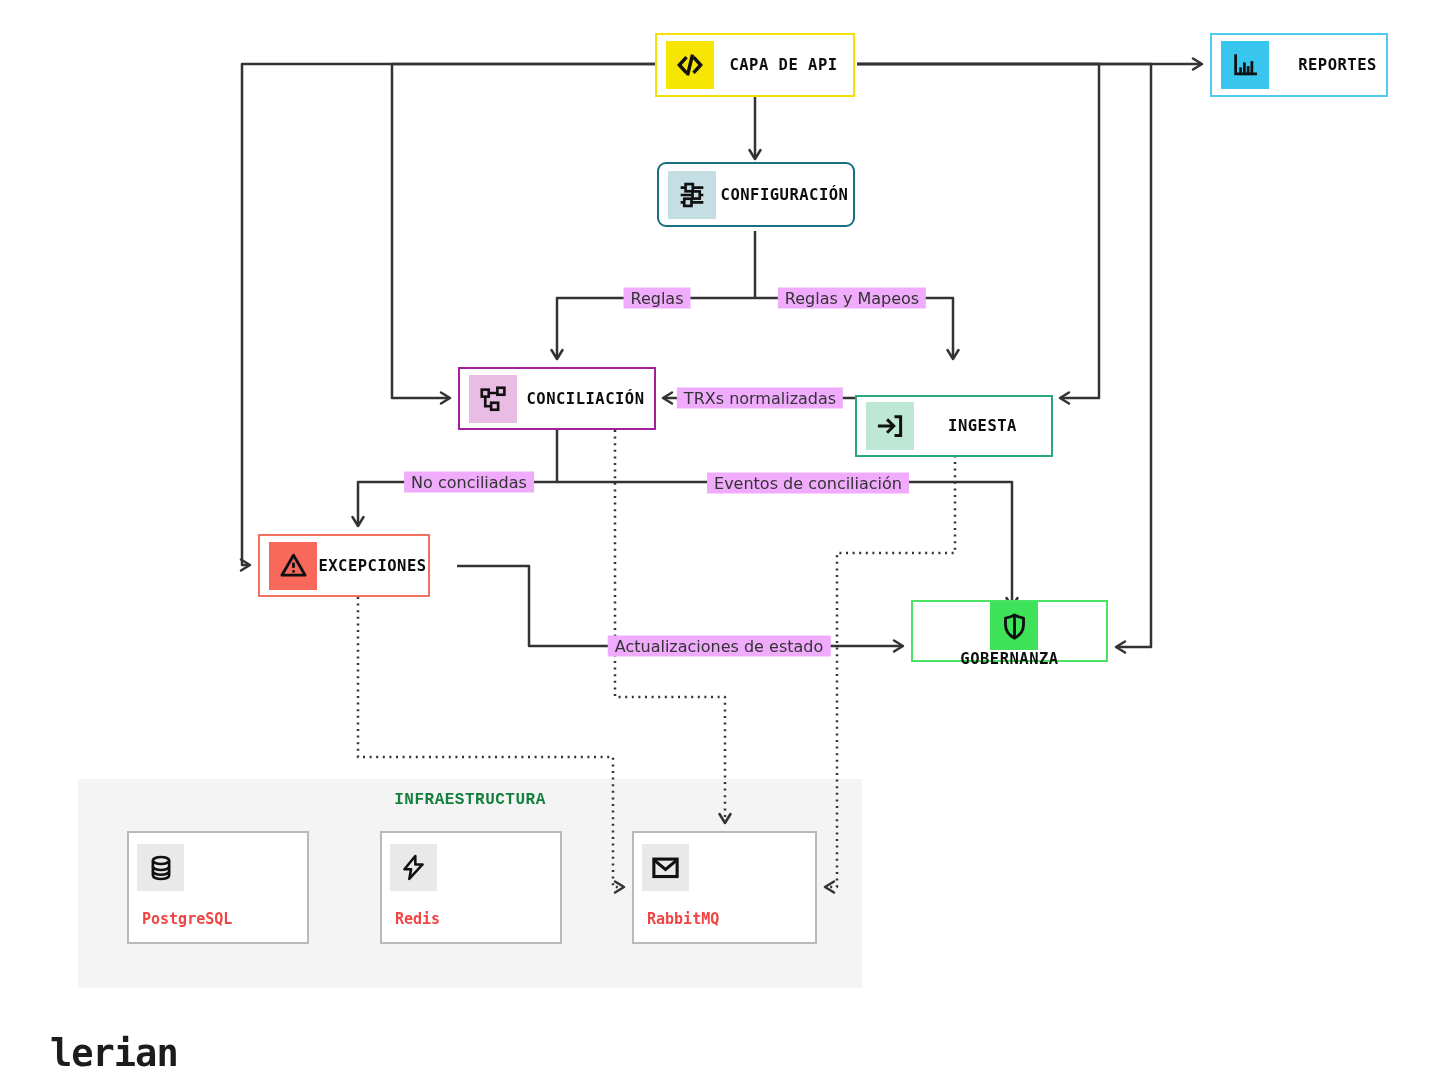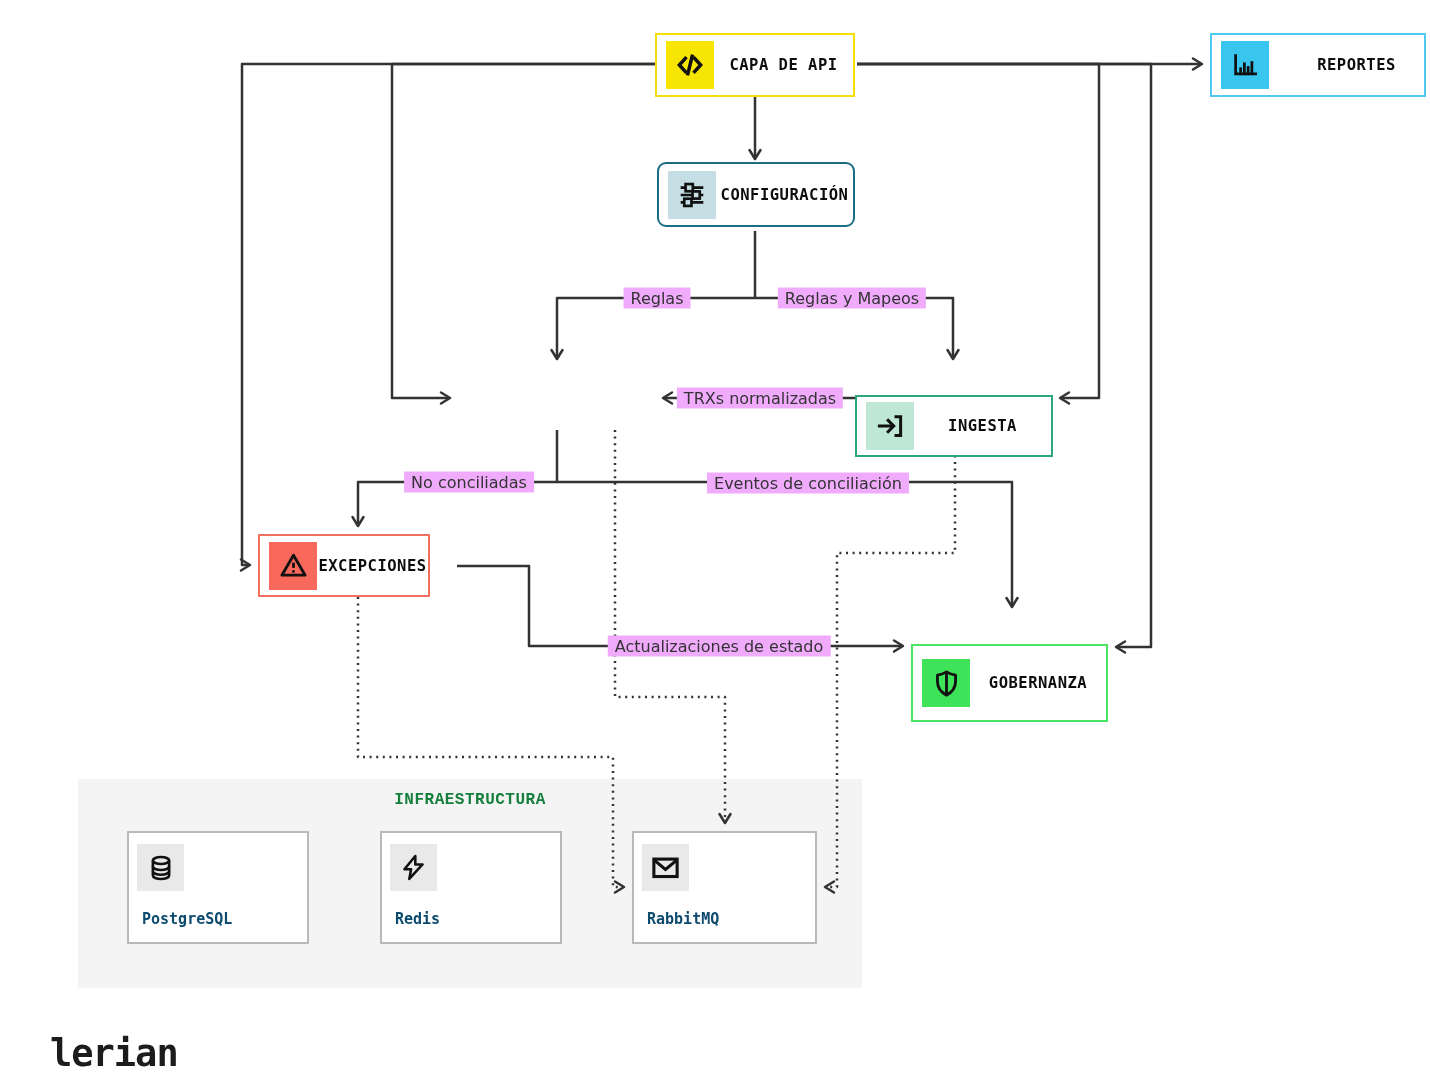--- a/index.html
+++ b/index.html
@@ -15,21 +15,21 @@
   .node .icon{width:48px;height:48px;margin-left:9px;flex:0 0 auto;display:flex;
               align-items:center;justify-content:center;}
   .node .nlabel{flex:1;text-align:center;font-family:"DejaVu Sans Mono",monospace;
                 font-weight:bold;font-size:15.5px;letter-spacing:.5px;color:#0d0d0d;white-space:nowrap;}
   .elabel{position:absolute;transform:translate(-50%,-50%);background:#f0abfc;padding:1px 7px;
           font-size:16px;color:#333;z-index:4;white-space:nowrap;}
   .card{position:absolute;background:#ffffff;border:2px solid #B9B9B9;box-sizing:border-box;z-index:3;}
   .card .cicon{position:absolute;left:8px;top:11px;width:47px;height:47px;background:#E9E9E9;
                display:flex;align-items:center;justify-content:center;}
   .card .clabel{position:absolute;left:13px;bottom:14px;font-family:"DejaVu Sans Mono",monospace;
-                font-weight:bold;font-size:15px;color:#0c4a6e;}
+                font-weight:bold;font-size:15px;color:#ef4444;}
   .brand{position:absolute;left:26px;top:1032px;font-family:"DejaVu Sans Mono",monospace;
          font-weight:bold;font-size:37px;letter-spacing:-1px;color:#1c1c1c;z-index:3;margin-left:24px;}
   svg.glyph{display:block;}
   .knob{fill:var(--iconbg,#fff);}
 </style>
 </head>
 <body>
 
 <div id="canvas">
 
@@ -76,21 +76,21 @@
     <span class="icon" style="background: rgb(247, 229, 3); --iconbg: #F7E503;">
       <svg class="glyph" width="32" height="32" viewBox="0 0 24 24" fill="none" stroke="#111" stroke-width="2.6" stroke-linecap="square">
         <path d="M8.5,7 L4,12 L8.5,17"></path>
           <path d="M15.5,7 L20,12 L15.5,17"></path>
           <path d="M13.6,5.5 L10.4,18.5"></path>
       </svg>
     </span>
     <span class="nlabel">CAPA DE API</span>
   </div>
 
-  <div class="node" style="left: 1210px; top: 33px; width: 216px; height: 64px; border-color: rgb(79, 201, 238); gap: 20px;">
+  <div class="node" style="left: 1210px; top: 33px; width: 178px; height: 64px; border-color: rgb(79, 201, 238); gap: 20px;">
     <span class="icon" style="background: rgb(56, 197, 238); --iconbg: #38C5EE;">
       <svg class="glyph" width="30" height="30" viewBox="0 0 24 24" fill="none" stroke="#111" stroke-width="2.2" stroke-linecap="square">
         <path d="M4.5,4.5 V19 H20.5"></path>
           <path d="M8.5,19 V15"></path>
           <path d="M11.5,19 V11"></path>
           <path d="M14.5,19 V14"></path>
           <path d="M17.5,19 V10"></path>
       </svg>
     </span>
     <span class="nlabel">REPORTES</span>
@@ -101,20 +101,31 @@
       <svg class="glyph" width="32" height="32" viewBox="0 0 24 24" fill="none" stroke="#111" stroke-width="2">
         <path d="M3.5,6.5 H20.5 M3.5,12 H20.5 M3.5,17.5 H20.5"></path>
         <rect class="knob" x="7.2" y="3.8" width="5.4" height="5.4"></rect>
         <rect class="knob" x="12.4" y="9.3" width="5.4" height="5.4"></rect>
         <rect class="knob" x="6.2" y="14.8" width="5.4" height="5.4"></rect>
       </svg>
     </span>
     <span class="nlabel">CONFIGURACIÓN</span>
   </div>
 
+  <div class="node" style="left: 458px; top: 367px; width: 198px; height: 63px; border-color: rgb(161, 33, 156);">
+    <span class="icon" style="background: rgb(233, 188, 227); --iconbg: #E9BCE3;">
+      <svg class="glyph" width="30" height="30" viewBox="0 0 24 24" fill="none" stroke="#111" stroke-width="2.1">
+        <path d="M8.6,7.2 H15.4 M5.8,10.2 V17.8 H10.4"></path>
+        <rect class="knob" x="3" y="4.5" width="5.6" height="5.6"></rect>
+        <rect class="knob" x="15.5" y="3" width="5.6" height="5.6"></rect>
+        <rect class="knob" x="10.5" y="15" width="5.6" height="5.6"></rect>
+      </svg>
+    </span>
+    <span class="nlabel">CONCILIACIÓN</span>
+  </div>
 
   <div class="node" style="left: 855px; top: 367px; width: 198px; height: 62px; border-color: rgb(43, 167, 125); margin-top: 28px;">
     <span class="icon" style="background: rgb(191, 231, 213); --iconbg: #BFE7D5;">
       <svg class="glyph" width="30" height="30" viewBox="0 0 24 24" fill="none" stroke="#111" stroke-width="2.4" stroke-linecap="square">
         <path d="M3.5,12 H14"></path>
           <path d="M10.5,7.5 L15,12 L10.5,16.5"></path>
           <path d="M16.8,4.5 H20.5 V19.5 H16.8"></path>
       </svg>
     </span>
     <span class="nlabel">INGESTA</span>
@@ -124,21 +135,21 @@
     <span class="icon" style="background: rgb(248, 105, 91); --iconbg: #F8695B;">
       <svg class="glyph" width="31" height="31" viewBox="0 0 24 24" fill="none" stroke="#111" stroke-width="2.2" stroke-linejoin="round">
         <path d="M12,4 L21,19.5 H3 Z"></path>
           <path d="M12,9.8 V13.8"></path>
           <circle cx="12" cy="16.6" r="1.1" fill="#111" stroke="none"></circle>
       </svg>
     </span>
     <span class="nlabel">EXCEPCIONES</span>
   </div>
 
-  <div class="node" style="left: 911px; top: 644px; width: 197px; height: 78px; border-color: rgb(73, 228, 100);">
+  <div class="node" style="left: 911px; top: 600px; width: 197px; height: 62px; border-color: rgb(73, 228, 100); flex-direction: column;">
     <span class="icon" style="background: rgb(62, 227, 90); --iconbg: #3EE35A;">
       <svg class="glyph" width="31" height="31" viewBox="0 0 24 24" fill="none" stroke="#111" stroke-width="2.2" stroke-linejoin="round">
         <path d="M12,3 C14.4,4.5 16.9,5.2 19,5.5 V10.5 C19,15.4 16.2,18.9 12,21 C7.8,18.9 5,15.4 5,10.5 V5.5 C7.1,5.2 9.6,4.5 12,3 Z"></path>
         <path d="M12,3 V21"></path>
       </svg>
     </span>
     <span class="nlabel">GOBERNANZA</span>
   </div>
 
   <div class="card" style="left:127px;top:831px;width:182px;height:113px">

